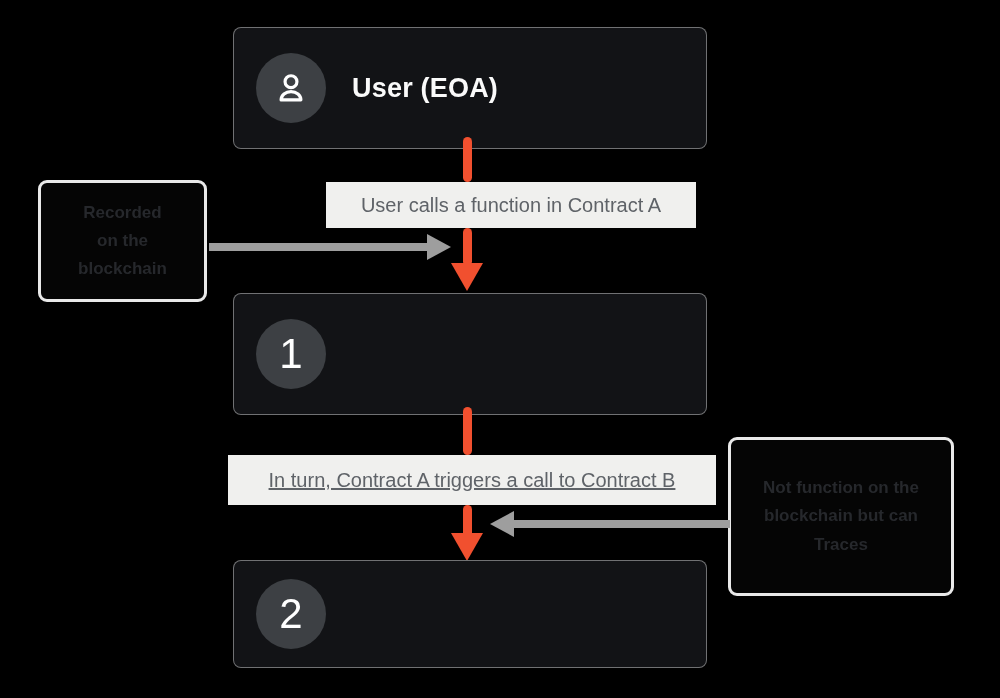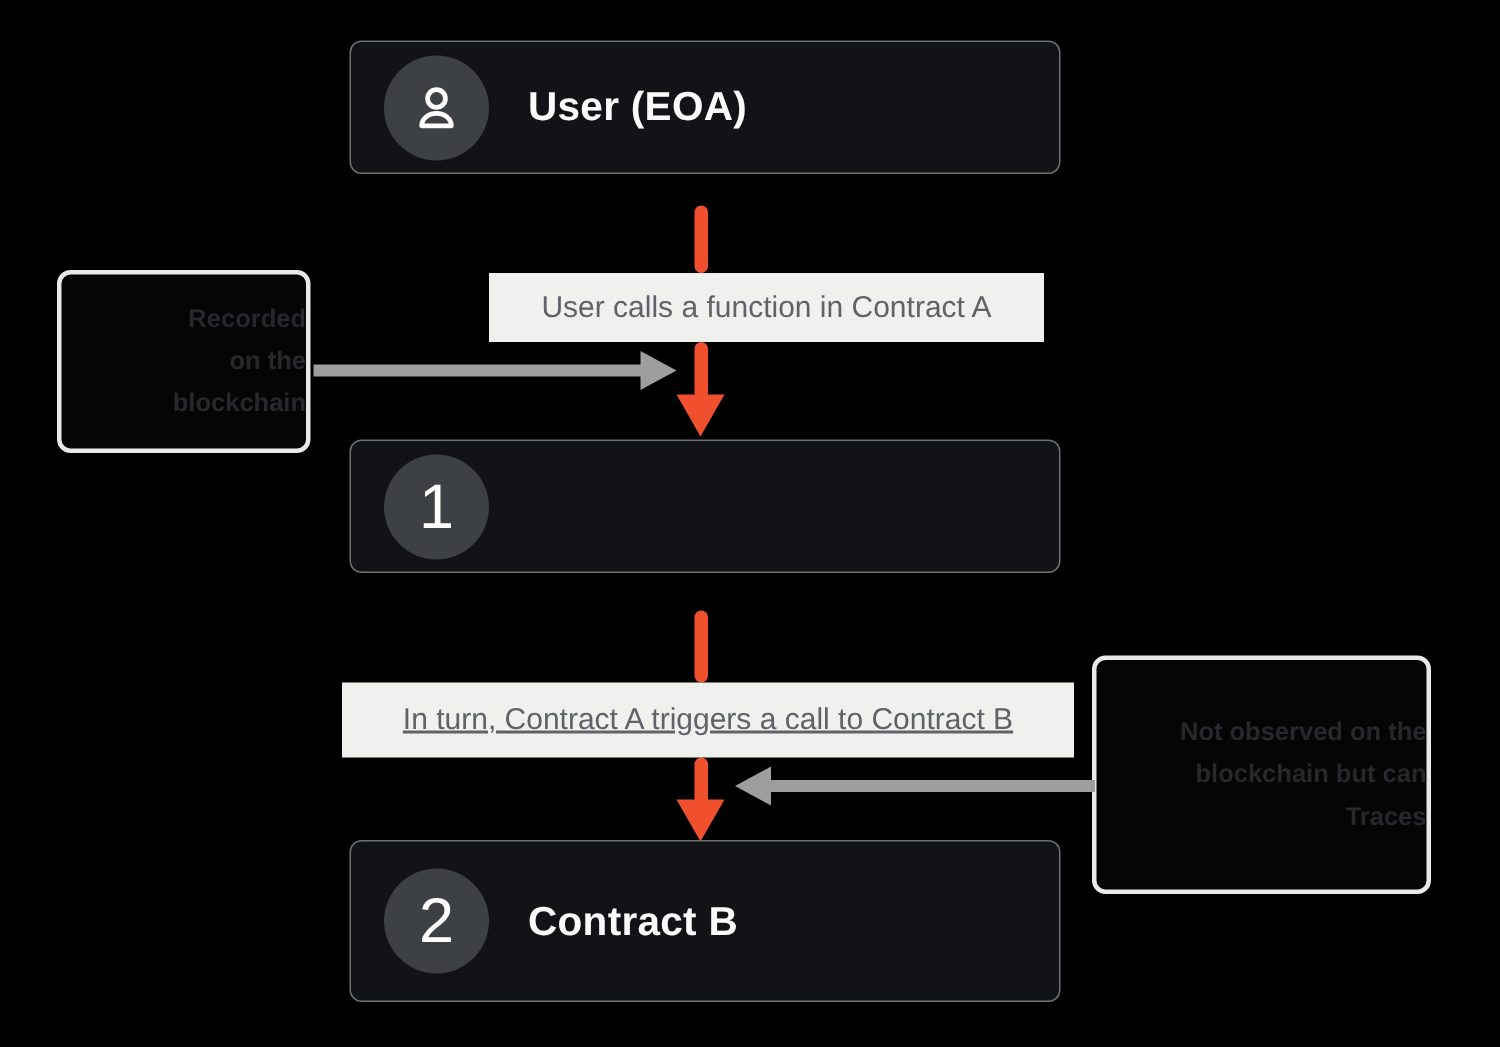--- a/index.html
+++ b/index.html
@@ -17,21 +17,21 @@
     --canvas_bg:#000000;
   }
   *{margin:0;padding:0;box-sizing:border-box;}
   html,body{background:#000;}
   body{font-family:"Liberation Sans","DejaVu Sans",sans-serif;}
   .canvas{
     position:relative;width:1000px;height:698px;background:var(--canvas_bg);overflow:hidden;
   }
   
   .node{
-    position:absolute;left:233px;width:474px;height:89px;
+    position:absolute;left:233px;width:474px;height:122px;
     background:var(--node_bg);
     border:1px solid var(--node_border);
     border-radius:8px;
     display:flex;align-items:center;gap:26px;padding-left:22px;
   }
   .badge{
     width:70px;height:70px;border-radius:50%;background:var(--badge_bg);
     display:flex;align-items:center;justify-content:center;flex:0 0 auto;
   }
   .badge .num{color:#fff;font-size:42px;font-weight:400;line-height:1;}
@@ -58,21 +58,21 @@
   }
   .ghead-left{
     position:absolute;width:0;height:0;
     border-top:13px solid transparent;border-bottom:13px solid transparent;
     border-right:24px solid var(--arrow_gray);
   }
   
   .note{
     position:absolute;background:var(--note_bg);
     border:3px solid var(--note_border);border-radius:9px;
-    display:flex;flex-direction:column;align-items:flex-end;justify-content:center;
+    display:flex;flex-direction:column;align-items:center;justify-content:center;
     color:var(--note_text);font-weight:700;font-size:17px;line-height:1.65;
     text-align:center;
   }
   .person-svg{display:block;}
 </style>
 </head>
 <body>
 
 <div class="canvas">
 
@@ -105,34 +105,33 @@
   <div class="ohead" style="left:451px;top:533px;"></div>
 
   <div class="edge-label" style="left:228px;top:455px;width:488px;height:50px;text-decoration:underline;">
     <span>In turn, Contract A triggers a call to Contract B</span>
   </div>
 
   <div class="node" style="top:560px;height:108px;">
     <div class="badge">
       <span class="num">2</span>
     </div>
-    <div class="title">Contract B</div>
   </div>
 
   <div class="note" style="left:38px;top:180px;width:169px;height:122px;">
     <div>Recorded</div>
     <div>on the</div>
     <div>blockchain</div>
   </div>
 
   <div class="gseg" style="left:209px;top:243px;width:220px;"></div>
   <div class="ghead-right" style="left:427px;top:234px;"></div>
 
   <div class="note" style="left:728px;top:437px;width:226px;height:159px;">
-    <div>Not observed on the</div>
+    <div>Not function on the</div>
     <div>blockchain but can</div>
     <div>Traces</div>
   </div>
 
   <div class="gseg" style="left:514px;top:520px;width:216px;"></div>
   <div class="ghead-left" style="left:490px;top:511px;"></div>
 
 </div>
 
 </body></html>

